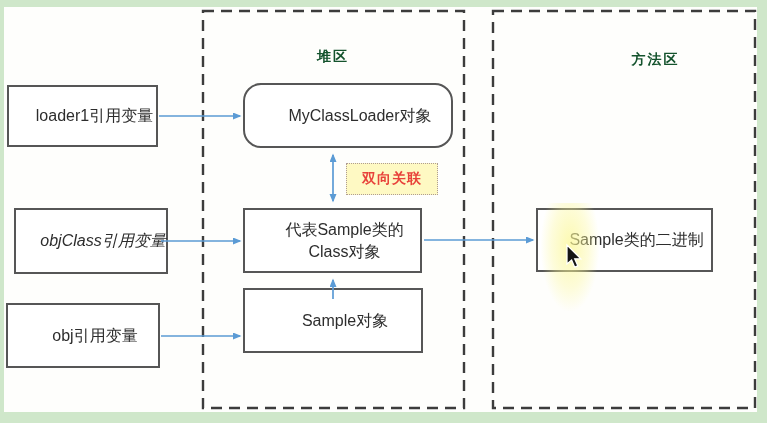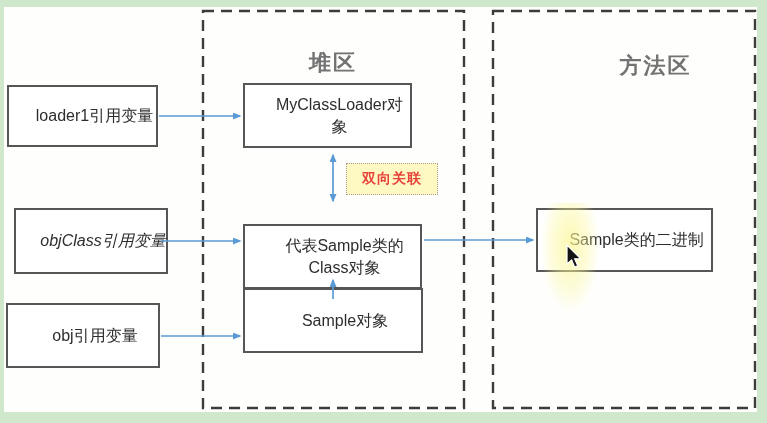--- a/index.html
+++ b/index.html
@@ -8,35 +8,35 @@
     background:#cfe7ca;
     font-family:"Liberation Sans","DejaVu Sans",sans-serif;
     color:#2d2d2d;
   }
   .panel{
     position:absolute;left:4px;top:7px;width:753px;height:405px;
     background:#fefefc;z-index:0;
   }
   .region-title{
     position:absolute;z-index:2;text-align:center;
-    font-size:22px;font-weight:600;letter-spacing:2px;color:#737373;
+    font-size:14px;font-weight:600;letter-spacing:2px;color:#14532d;
   }
   #heap-title{left:202px;top:48px;width:262px;}
   #method-title{left:492px;top:51px;width:263px;margin-left:32px;}
   .node{
     position:absolute;z-index:2;background:#ffffff;
     border:2px solid #565656;box-sizing:border-box;
     display:flex;flex-direction:column;align-items:center;justify-content:center;
     font-size:16px;font-weight:500;line-height:1.35;text-align:center;color:#2d2d2d;padding-left:24px;
   }
   #node-loader1{left:7px;top:85px;width:151px;height:62px;}
   #node-objclass{left:14px;top:208px;width:154px;height:66px;font-style:italic;}
   #node-obj{left:6px;top:303px;width:154px;height:65px;}
-  #node-myclassloader{left:243px;top:83px;width:169px;height:65px;}
-  #node-classobj{left:243px;top:224px;width:179px;height:65px;}
+  #node-myclassloader{left:243px;top:83px;width:210px;height:65px;border-radius:18px;}
+  #node-classobj{left:243px;top:208px;width:179px;height:65px;}
   #node-sampleobj{left:243px;top:288px;width:180px;height:65px;}
   #node-binary{left:536px;top:208px;width:177px;height:64px;}
   .assoc-label{
     position:absolute;left:346px;top:163px;width:92px;height:32px;z-index:2;
     background:#fef9c3;border:1.5px dotted #ae9b94;box-sizing:border-box;
     display:flex;align-items:center;justify-content:center;
     color:#e8433b;font-size:14px;font-weight:600;letter-spacing:1px;
   }
   .highlight{
     position:absolute;left:541px;top:203px;width:58px;height:108px;z-index:3;

